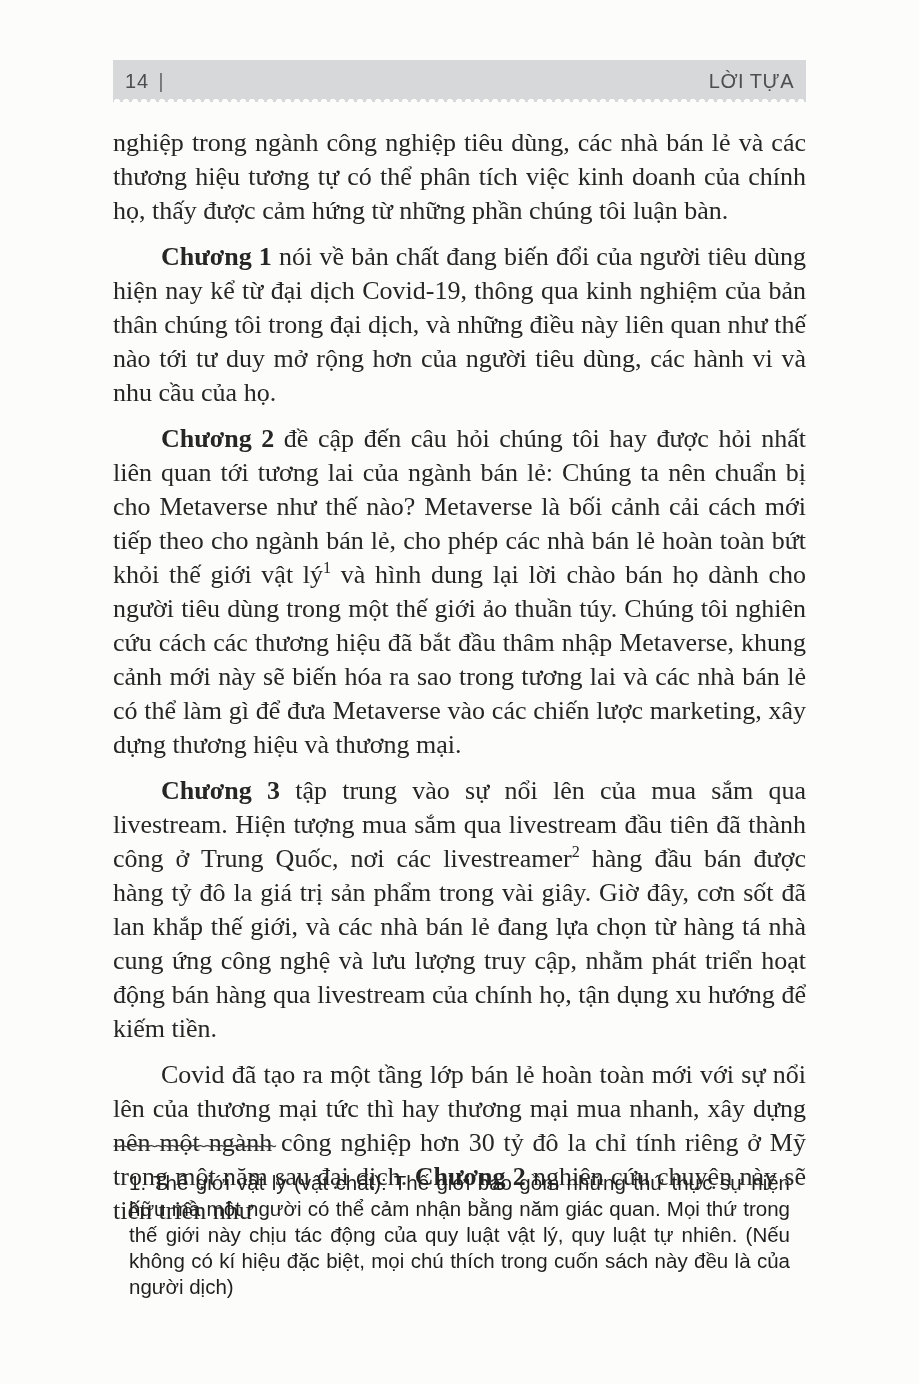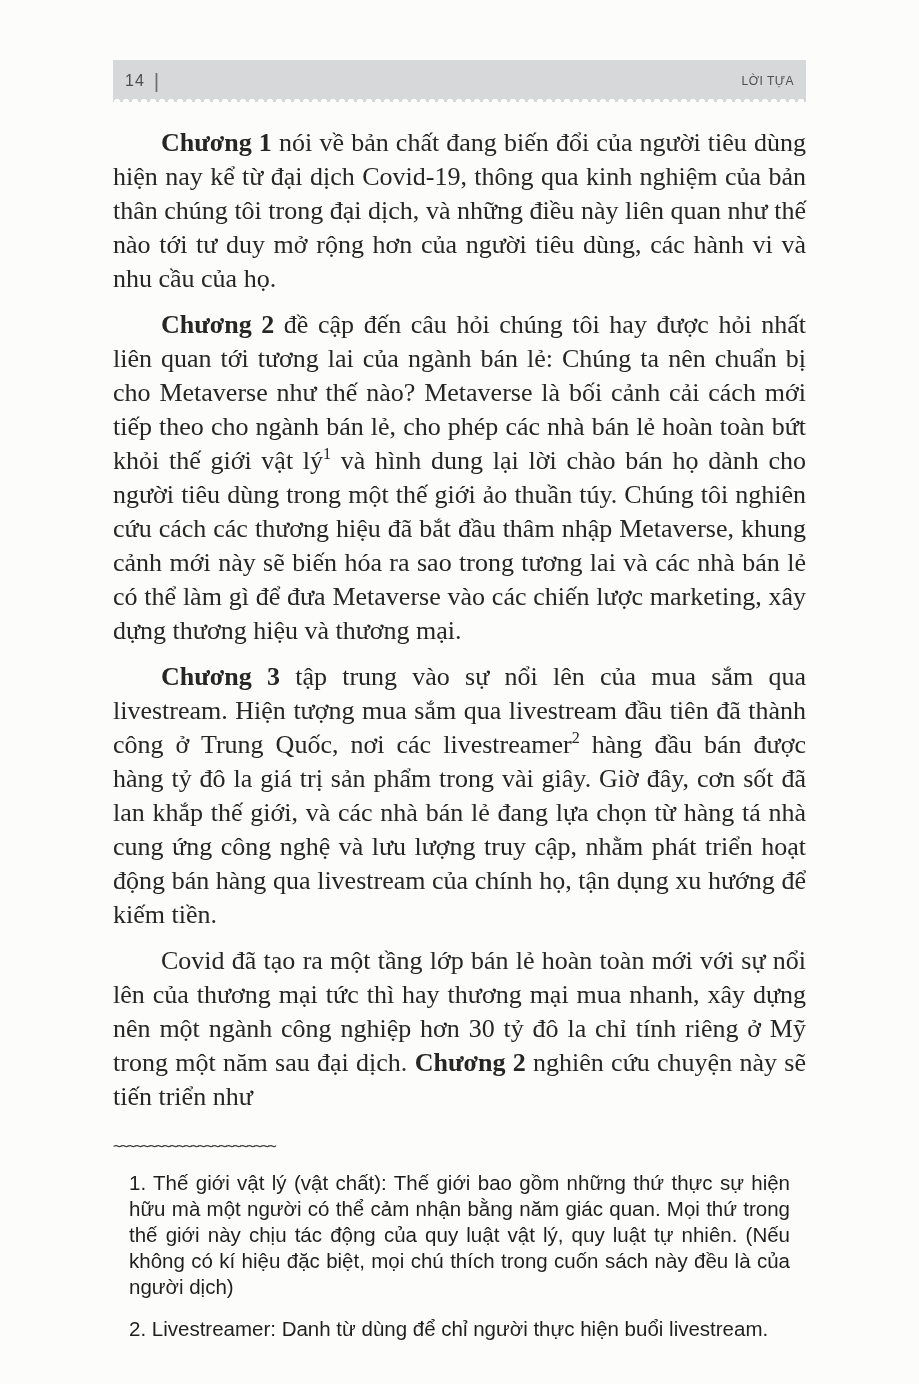--- a/index.html
+++ b/index.html
@@ -34,32 +34,32 @@
   .running-head::after {
     content: "";
     position: absolute;
     left: 0; right: 0; bottom: -3px;
     height: 7px;
     background-image: radial-gradient(circle at 4px 3.5px, #fcfcfb 2.7px, rgba(252,252,251,0) 3px);
     background-size: 9px 7px;
     background-repeat: repeat-x;
   }
   .page-num {
-    font-size: 16px;
+    font-size: 20px;
     letter-spacing: 1px;
   }
   .head-divider {
     margin-left: 9px;
     font-size: 21px;
     font-weight: 300;
     color: #6b6d6f;
   }
   .head-title {
     margin-left: auto;
-    font-size: 12px;
+    font-size: 20px;
     letter-spacing: 0.5px;
   }
 
   
   .body-text {
     position: absolute;
     top: 126px;
     left: 113px;
     width: 693px;
     font-family: "Liberation Serif", serif;
@@ -115,27 +115,27 @@
 
 <div class="page">
 
   <header class="running-head">
     <span class="page-num">14</span>
     <span class="head-divider">|</span>
     <span class="head-title">LỜI TỰA</span>
   </header>
 
   <main class="body-text">
+      <p><span>nghiệp trong ngành công nghiệp tiêu dùng, các nhà bán lẻ và các thương hiệu tương tự có thể phân tích việc kinh doanh của chính họ, thấy được cảm hứng từ những phần chúng tôi luận bàn.</span></p>
       <p class="indent"><b>Chương 1</b><span> nói về bản chất đang biến đổi của người tiêu dùng hiện nay kể từ đại dịch Covid-19, thông qua kinh nghiệm của bản thân chúng tôi trong đại dịch, và những điều này liên quan như thế nào tới tư duy mở rộng hơn của người tiêu dùng, các hành vi và nhu cầu của họ.</span></p>
       <p class="indent"><b>Chương 2</b><span> đề cập đến câu hỏi chúng tôi hay được hỏi nhất liên quan tới tương lai của ngành bán lẻ: Chúng ta nên chuẩn bị cho Metaverse như thế nào? Metaverse là bối cảnh cải cách mới tiếp theo cho ngành bán lẻ, cho phép các nhà bán lẻ hoàn toàn bứt khỏi thế giới vật lý</span><sup>1</sup><span> và hình dung lại lời chào bán họ dành cho người tiêu dùng trong một thế giới ảo thuần túy. Chúng tôi nghiên cứu cách các thương hiệu đã bắt đầu thâm nhập Metaverse, khung cảnh mới này sẽ biến hóa ra sao trong tương lai và các nhà bán lẻ có thể làm gì để đưa Metaverse vào các chiến lược marketing, xây dựng thương hiệu và thương mại.</span></p>
       <p class="indent"><b>Chương 3</b><span> tập trung vào sự nổi lên của mua sắm qua livestream. Hiện tượng mua sắm qua livestream đầu tiên đã thành công ở Trung Quốc, nơi các livestreamer</span><sup>2</sup><span> hàng đầu bán được hàng tỷ đô la giá trị sản phẩm trong vài giây. Giờ đây, cơn sốt đã lan khắp thế giới, và các nhà bán lẻ đang lựa chọn từ hàng tá nhà cung ứng công nghệ và lưu lượng truy cập, nhằm phát triển hoạt động bán hàng qua livestream của chính họ, tận dụng xu hướng để kiếm tiền.</span></p>
       <p class="indent"><span>Covid đã tạo ra một tầng lớp bán lẻ hoàn toàn mới với sự nổi lên của thương mại tức thì hay thương mại mua nhanh, xây dựng nên một ngành công nghiệp hơn 30 tỷ đô la chỉ tính riêng ở Mỹ trong một năm sau đại dịch. </span><b>Chương 2</b><span> nghiên cứu chuyện này sẽ tiến triển như</span></p>
     </main>
 
   <footer class="footnotes">
     <div class="fn-separator">~~~~~~~~~~~~~~~~~~~~~~~</div>
     <div>
         <div class="footnote">1. Thế giới vật lý (vật chất): Thế giới bao gồm những thứ thực sự hiện hữu mà một người có thể cảm nhận bằng năm giác quan. Mọi thứ trong thế giới này chịu tác động của quy luật vật lý, quy luật tự nhiên. (Nếu không có kí hiệu đặc biệt, mọi chú thích trong cuốn sách này đều là của người dịch)</div>
-        <div class="footnote">2. Livestreamer: Danh từ dùng để chỉ người thực hiện buổi livestream.</div>
       </div>
   </footer>
 
 </div>
 
 </body></html>

